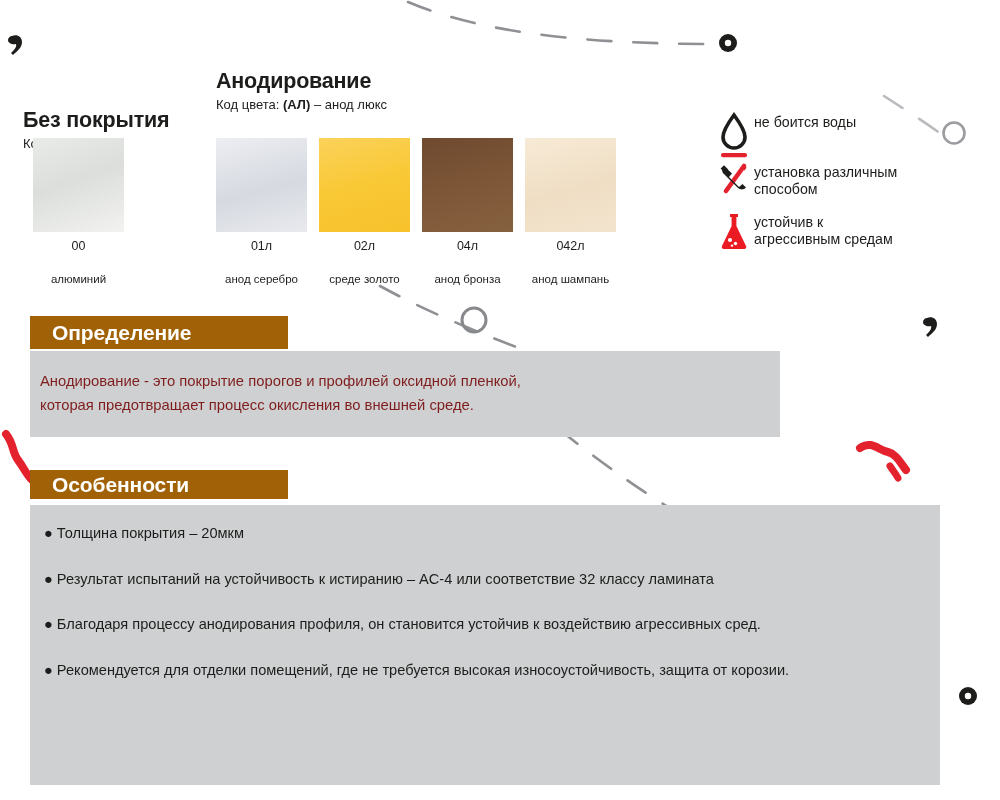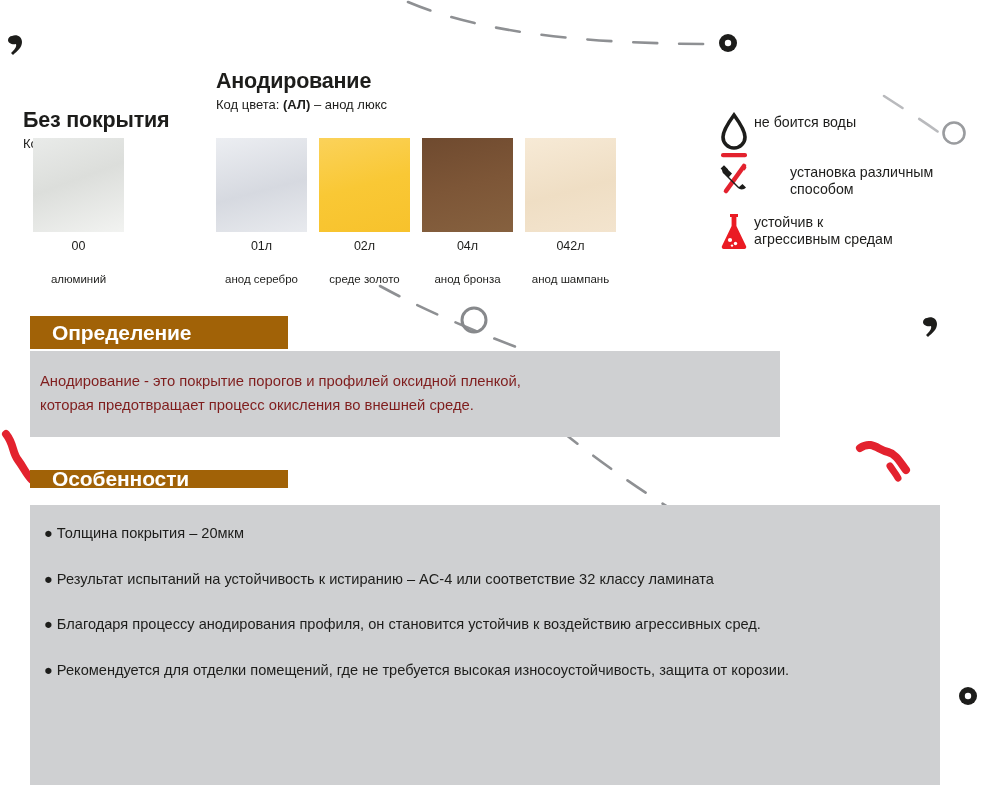--- a/index.html
+++ b/index.html
@@ -146,21 +146,21 @@
 <div class="feat" style="left:714px;top:112px;">
   <span class="feat-ico">
     <svg width="30" height="48" viewBox="0 0 30 48">
       <path d="M15,3 C15,3 4,18 4,25 a11,11 0 0 0 22,0 C26,18 15,3 15,3 z" fill="none" stroke="#1d1d1b" stroke-width="3.6"></path>
       <rect x="2" y="41" width="26" height="4.2" rx="2" fill="#e3222e"></rect>
     </svg>
   </span>
   <span class="feat-txt">не боится воды</span>
 </div>
 
-<div class="feat" style="left:714px;top:162px;gap:36px;">
+<div class="feat" style="left:714px;top:162px;">
   <span class="feat-ico">
     <svg width="32" height="34" viewBox="0 0 32 34">
 
       <path d="M26,4 L8,29" stroke="#e3222e" stroke-width="4.6" stroke-linecap="round"></path>
       <path d="M26,4 l2.6,1.6 -2,3 -2.6,-1.6 z" fill="#e3222e"></path>
 
       <path d="M6,4 C3.5,6 3.5,10 6,12 L20,26 C22,28 26,28 28,25.5 L24.5,22 L21,25 L11,15 L14,11.5 Z" fill="#1d1d1b"></path>
       <path d="M6,3.2 l4.2,4.2 -3.4,3.4 -4.2,-4.2 z" fill="#1d1d1b"></path>
     </svg>
   </span>
@@ -181,21 +181,21 @@
 агрессивным средам</span>
 </div>
 
 <div class="tab" style="left:30px;top:316px;width:258px;height:33px;">
   <span>Определение</span>
 </div>
 <div class="panel" style="left:30px;top:351px;width:750px;height:86px;"></div>
 <div class="def-text" style="left:40px;top:370px;width:730px;">Анодирование - это покрытие порогов и профилей оксидной пленкой,
 которая предотвращает процесс окисления во внешней среде.</div>
 
-<div class="tab" style="left:30px;top:470px;width:258px;height:18px;">
+<div class="tab" style="left:30px;top:470px;width:258px;height:29px;">
   <span>Особенности</span>
 </div>
 <div class="panel" style="left:30px;top:505px;width:910px;height:280px;"></div>
 <div class="bullets" style="left:44px;top:522px;width:890px;">
   <div class="bullet">● Толщина покрытия – 20мкм</div>
   <div class="bullet">●  Результат испытаний на устойчивость к истиранию – AC-4 или соответствие 32 классу ламината</div>
   <div class="bullet">●  Благодаря процессу анодирования профиля, он становится устойчив к воздействию агрессивных сред.</div>
   <div class="bullet">● Рекомендуется для отделки помещений,  где не требуется высокая износоустойчивость, защита от корозии.</div>
 </div>
 

